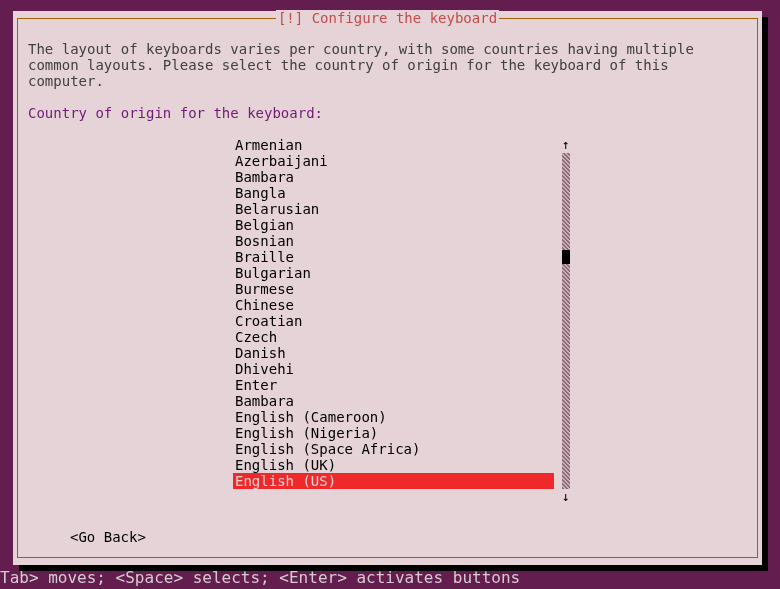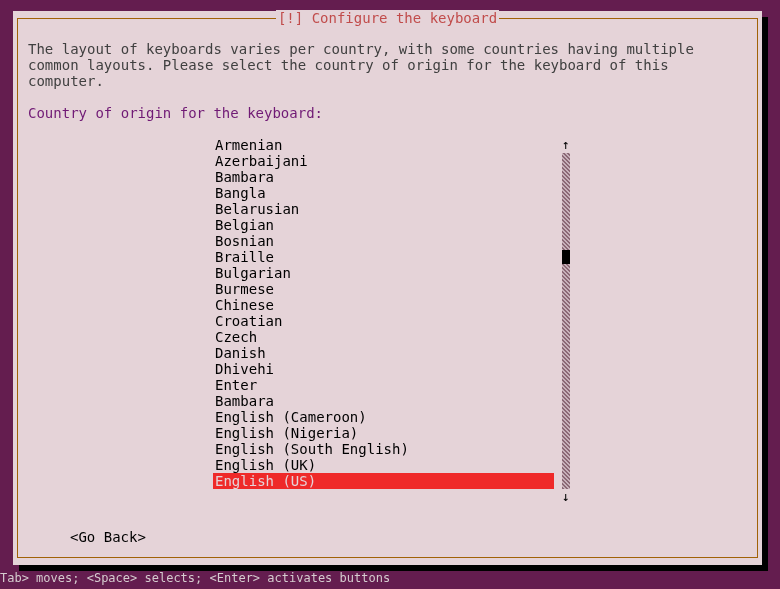--- a/index.html
+++ b/index.html
@@ -68,20 +68,21 @@
     position: absolute;
     left: 185px;
     width: 341px;
     top: 0;
   }
   .list-item {
     height: 16px;
     padding: 0 2px;
     white-space: pre;
     cursor: pointer;
+    margin-left: 20px;
   }
   .list-item.selected {
     background: #ef2929;
     color: #e5d3d8;
   }
   .scroll-col {
     position: absolute;
     left: 533px;
     top: 0;
     width: 10px;
@@ -110,21 +111,21 @@
     position: absolute;
     left: 42px;
     bottom: 4px;
     cursor: pointer;
   }
   .footer {
     position: absolute;
     left: 0;
     bottom: 3px;
     color: #d5cccf;
-    font-size: 12px;
+    font-size: 16px;
   }
 </style>
 </head>
 <body>
 
 <div class="panel-shadow"></div>
 <div class="panel">
   <div class="panel-border">
     <div class="title-wrap">
       <span class="title">[!] Configure the keyboard</span>
@@ -147,21 +148,21 @@
             <div class="list-item">Burmese</div>
             <div class="list-item">Chinese</div>
             <div class="list-item">Croatian</div>
             <div class="list-item">Czech</div>
             <div class="list-item">Danish</div>
             <div class="list-item">Dhivehi</div>
             <div class="list-item">Enter</div>
             <div class="list-item">Bambara</div>
             <div class="list-item">English (Cameroon)</div>
             <div class="list-item">English (Nigeria)</div>
-            <div class="list-item">English (South English)</div>
+            <div class="list-item">English (Space Africa)</div>
             <div class="list-item">English (UK)</div>
             <div class="list-item selected">English (US)</div>
           </div>
         <div class="scroll-col">
           <div class="arrow">↑</div>
           <div class="track" id="track" style="height: 336px;">
             <div class="thumb" id="thumb" style="top: 97px;"></div>
           </div>
           <div class="arrow" id="down-arrow" style="margin-top: 0px;">↓</div>
         </div>

